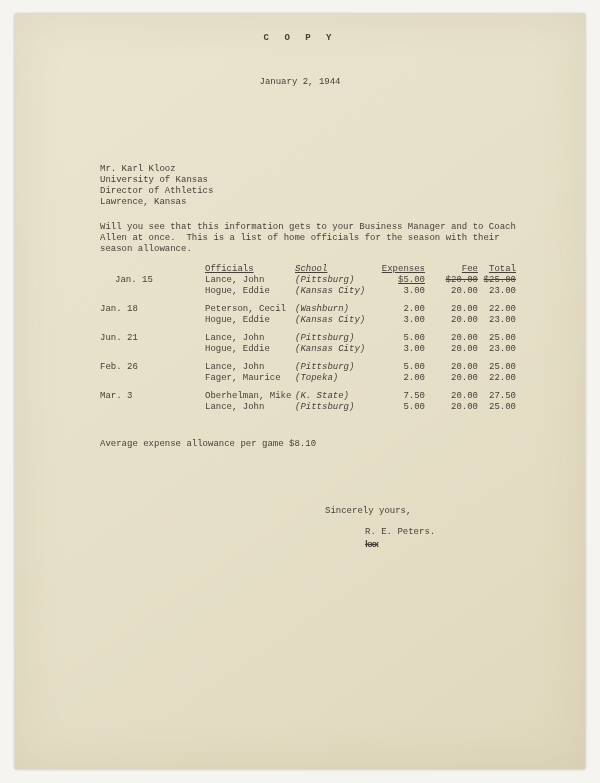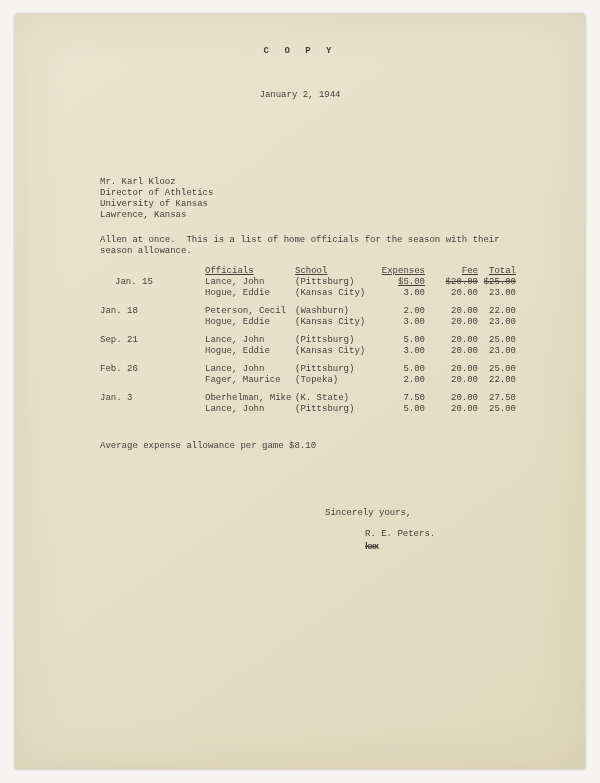--- a/index.html
+++ b/index.html
@@ -14,21 +14,21 @@
     left: 15px; top: 14px;
     width: 570px; height: 755px;
     background: linear-gradient(145deg, #ebe4ce 0%, #e7e0c9 45%, #e0d8bd 100%);
     box-shadow: 0 0 3px rgba(0,0,0,0.28), inset 0 0 50px rgba(120,100,60,0.10);
     color: #45413a;
     font-size: 9px;
     line-height: 11px;
   }
   .copy-label {
     text-align: center;
-    padding-top: 32px;
+    padding-top: 19px;
     letter-spacing: 5px;
     font-weight: bold;
   }
   .date-line {
     text-align: center;
     margin-top: 33px;
   }
   .recipient {
     margin: 76px 0 8px 85px;
   }
@@ -38,21 +38,21 @@
   .body-par {
     margin: 14px 0 0 85px;
   }
   .body-par div, .cell { white-space: pre; }
   .letter-table {
     margin: 9px 0 0 85px;
   }
   .trow { display: flex; align-items: center; }
   .cell.c-date      { width: 105px; }
   .cell.c-officials { width: 90px;  }
-  .cell.c-school    { width: 85px;  }
+  .cell.c-school    { width: 85px; font-style: italic;  }
   .cell.c-expenses  { width: 45px; text-align: right; }
   .cell.c-fee       { width: 53px; text-align: right; }
   .cell.c-total     { width: 38px; text-align: right; }
   .header-row .cell { text-decoration: underline; }
   .header-row .c-date { text-decoration: none; }
   .group-start { margin-top: 7px; }
   .first-row .c-date { padding-left: 15px; }
   .first-row .c-expenses { text-decoration: underline; }
   .first-row .c-fee, .first-row .c-total { text-decoration: line-through; }
   .average {
@@ -75,27 +75,28 @@
 <body>
 
 <div class="paper">
 
   <div class="copy-label">C O P Y</div>
 
   <div class="date-line">January 2, 1944</div>
 
   <div class="recipient">
     <div>Mr. Karl Klooz</div>
+    <div>University of Kansas</div>
     <div>Director of Athletics</div>
-    <div>University of Kansas</div>
     <div>Lawrence, Kansas</div>
   </div>
 
 
   <div class="body-par">
+    <div>Will you see that this information gets to your Business Manager and to Coach</div>
     <div>Allen at once.  This is a list of home officials for the season with their</div>
     <div>season allowance.</div>
   </div>
 
   <div class="letter-table">
     <div class="trow header-row">
       <span class="cell c-date"></span>
       <span class="cell c-officials">Officials</span>
       <span class="cell c-school">School</span>
       <span class="cell c-expenses">Expenses</span>
@@ -129,21 +130,21 @@
         </div>
         <div class="trow">
           <span class="cell c-date"></span>
           <span class="cell c-officials">Hogue, Eddie</span>
           <span class="cell c-school">(Kansas City)</span>
           <span class="cell c-expenses">3.00</span>
           <span class="cell c-fee">20.00</span>
           <span class="cell c-total">23.00</span>
         </div>
         <div class="trow group-start">
-          <span class="cell c-date">Sep. 21</span>
+          <span class="cell c-date">Jun. 21</span>
           <span class="cell c-officials">Lance, John</span>
           <span class="cell c-school">(Pittsburg)</span>
           <span class="cell c-expenses">5.00</span>
           <span class="cell c-fee">20.00</span>
           <span class="cell c-total">25.00</span>
         </div>
         <div class="trow">
           <span class="cell c-date"></span>
           <span class="cell c-officials">Hogue, Eddie</span>
           <span class="cell c-school">(Kansas City)</span>
@@ -161,21 +162,21 @@
         </div>
         <div class="trow">
           <span class="cell c-date"></span>
           <span class="cell c-officials">Fager, Maurice</span>
           <span class="cell c-school">(Topeka)</span>
           <span class="cell c-expenses">2.00</span>
           <span class="cell c-fee">20.00</span>
           <span class="cell c-total">22.00</span>
         </div>
         <div class="trow group-start">
-          <span class="cell c-date">Jan. 3</span>
+          <span class="cell c-date">Mar. 3</span>
           <span class="cell c-officials">Oberhelman, Mike</span>
           <span class="cell c-school">(K. State)</span>
           <span class="cell c-expenses">7.50</span>
           <span class="cell c-fee">20.00</span>
           <span class="cell c-total">27.50</span>
         </div>
         <div class="trow">
           <span class="cell c-date"></span>
           <span class="cell c-officials">Lance, John</span>
           <span class="cell c-school">(Pittsburg)</span>

